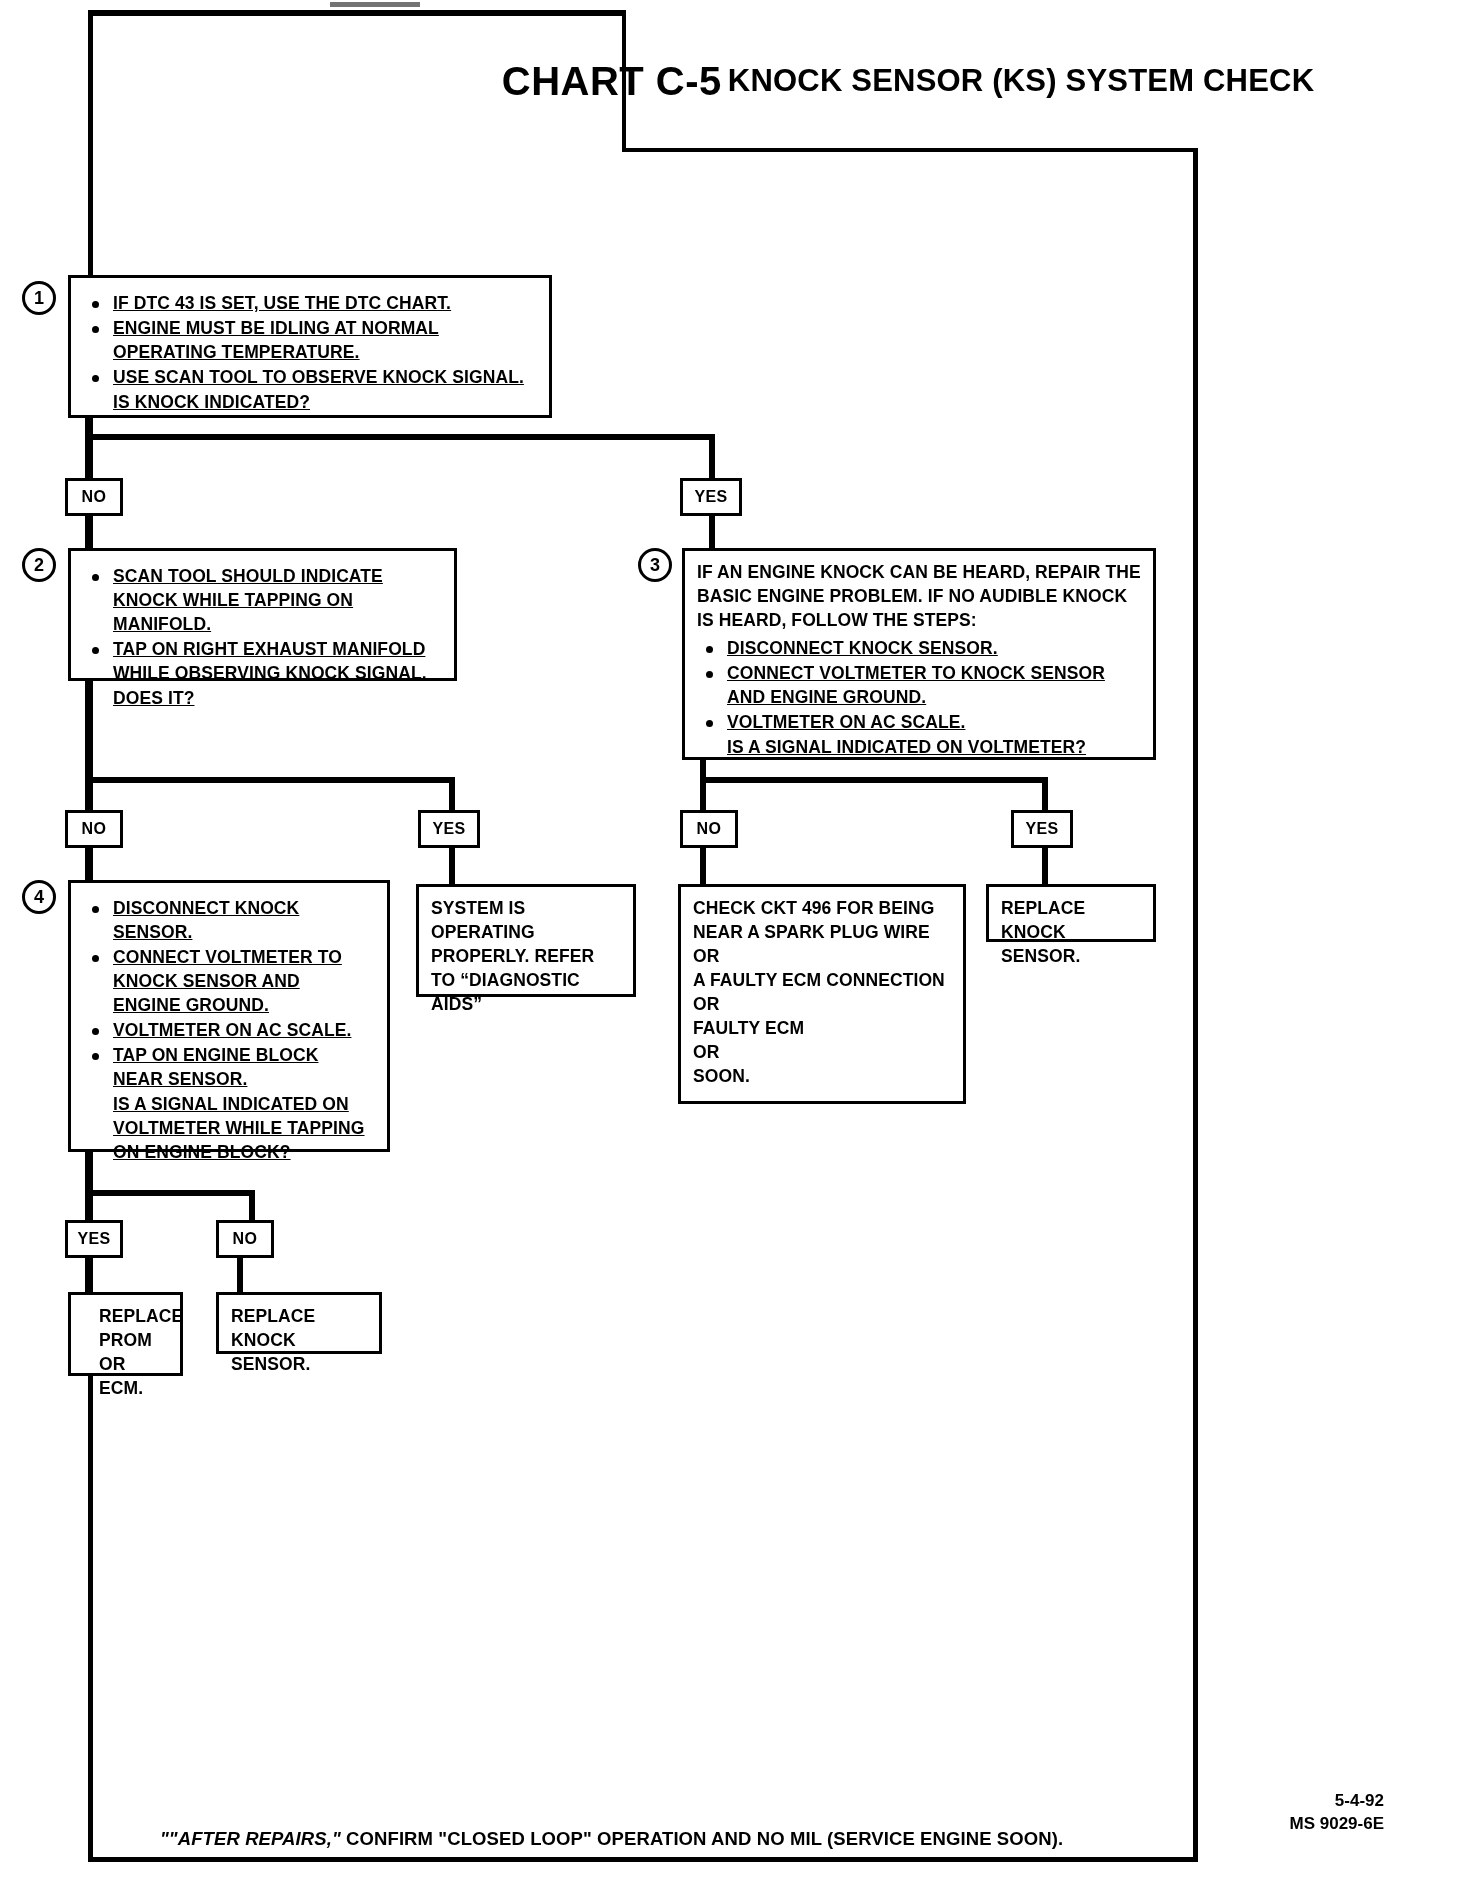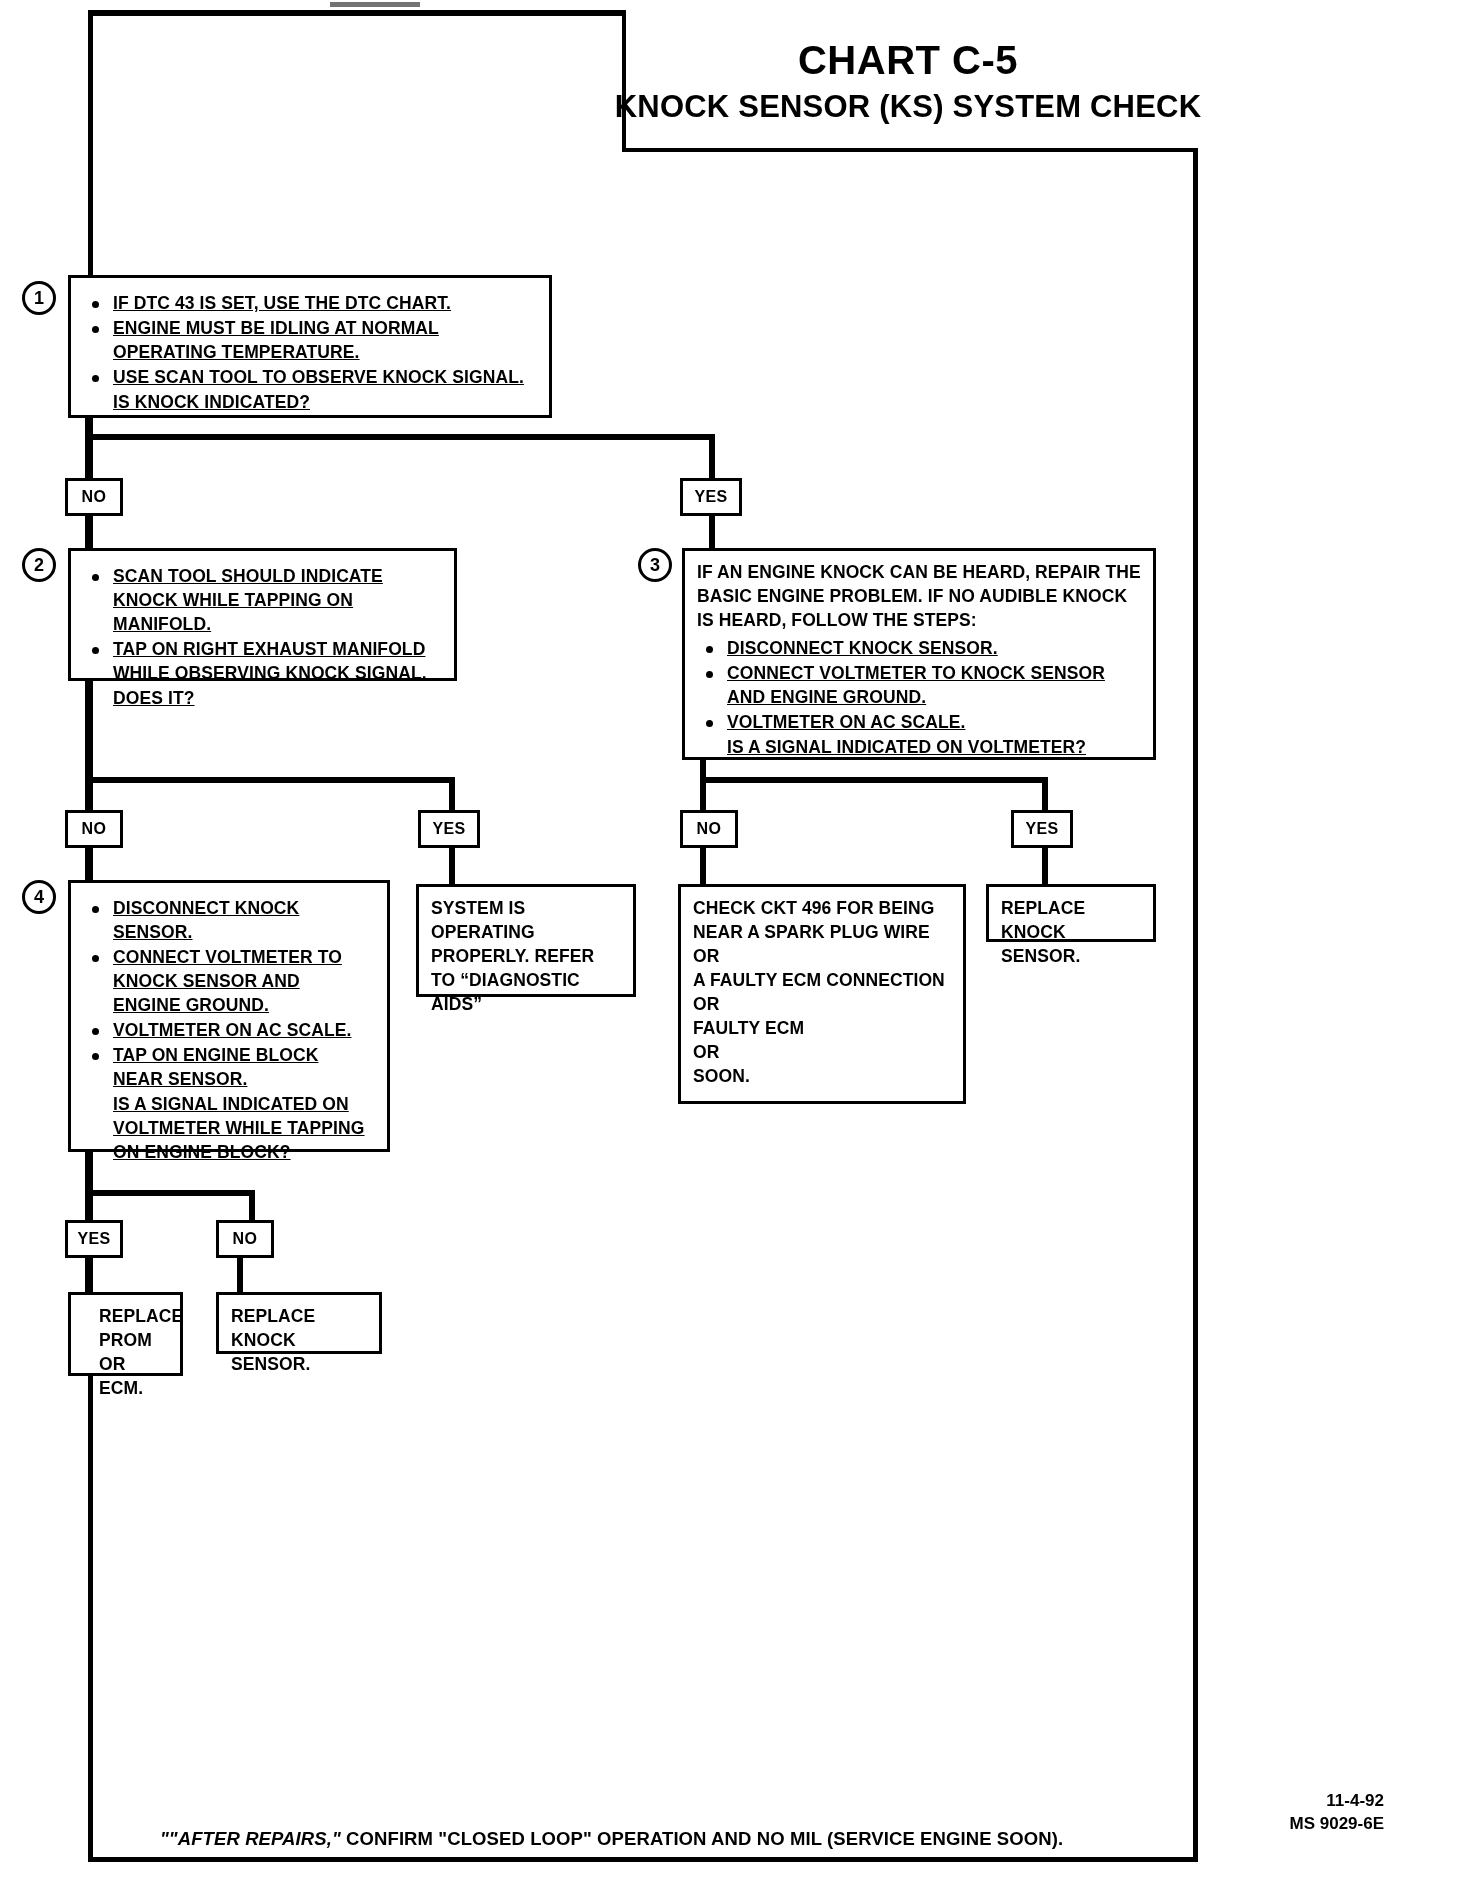--- a/index.html
+++ b/index.html
@@ -74,21 +74,21 @@
     box-sizing: border-box;
     background: #fff;
   }
   .title-inner {
     position: absolute;
     left: 622px;
     top: 16px;
     width: 572px;
     height: 130px;
     display: flex;
-    flex-direction: column;
+    flex-direction: row;
     align-items: center;
     justify-content: center;
     gap: 6px;
   }
   .title-main {
     font-size: 40px;
     font-weight: bold;
     letter-spacing: 0.5px;
     color: #000;
     white-space: nowrap;
@@ -335,17 +335,17 @@
   <div class="box" style="left:68px; top:1292px; width:115px; height:84px;padding-left:28px;">
     <div class="plain-line">REPLACE PROM OR ECM.</div>
   </div>
 
   <div class="box" style="left:216px; top:1292px; width:166px; height:62px;">
     <div class="plain-line">REPLACE KNOCK SENSOR.</div>
   </div>
 
   <div class="footer-note"><span class="ital">""AFTER REPAIRS,"</span><span> CONFIRM "CLOSED LOOP" OPERATION AND NO MIL (SERVICE ENGINE SOON).</span></div>
   <div class="footer-code">
-    <div>11-4-92</div>
+    <div>5-4-92</div>
     <div>MS 9029-6E</div>
   </div>
 
 </div>
 
 </body></html>

